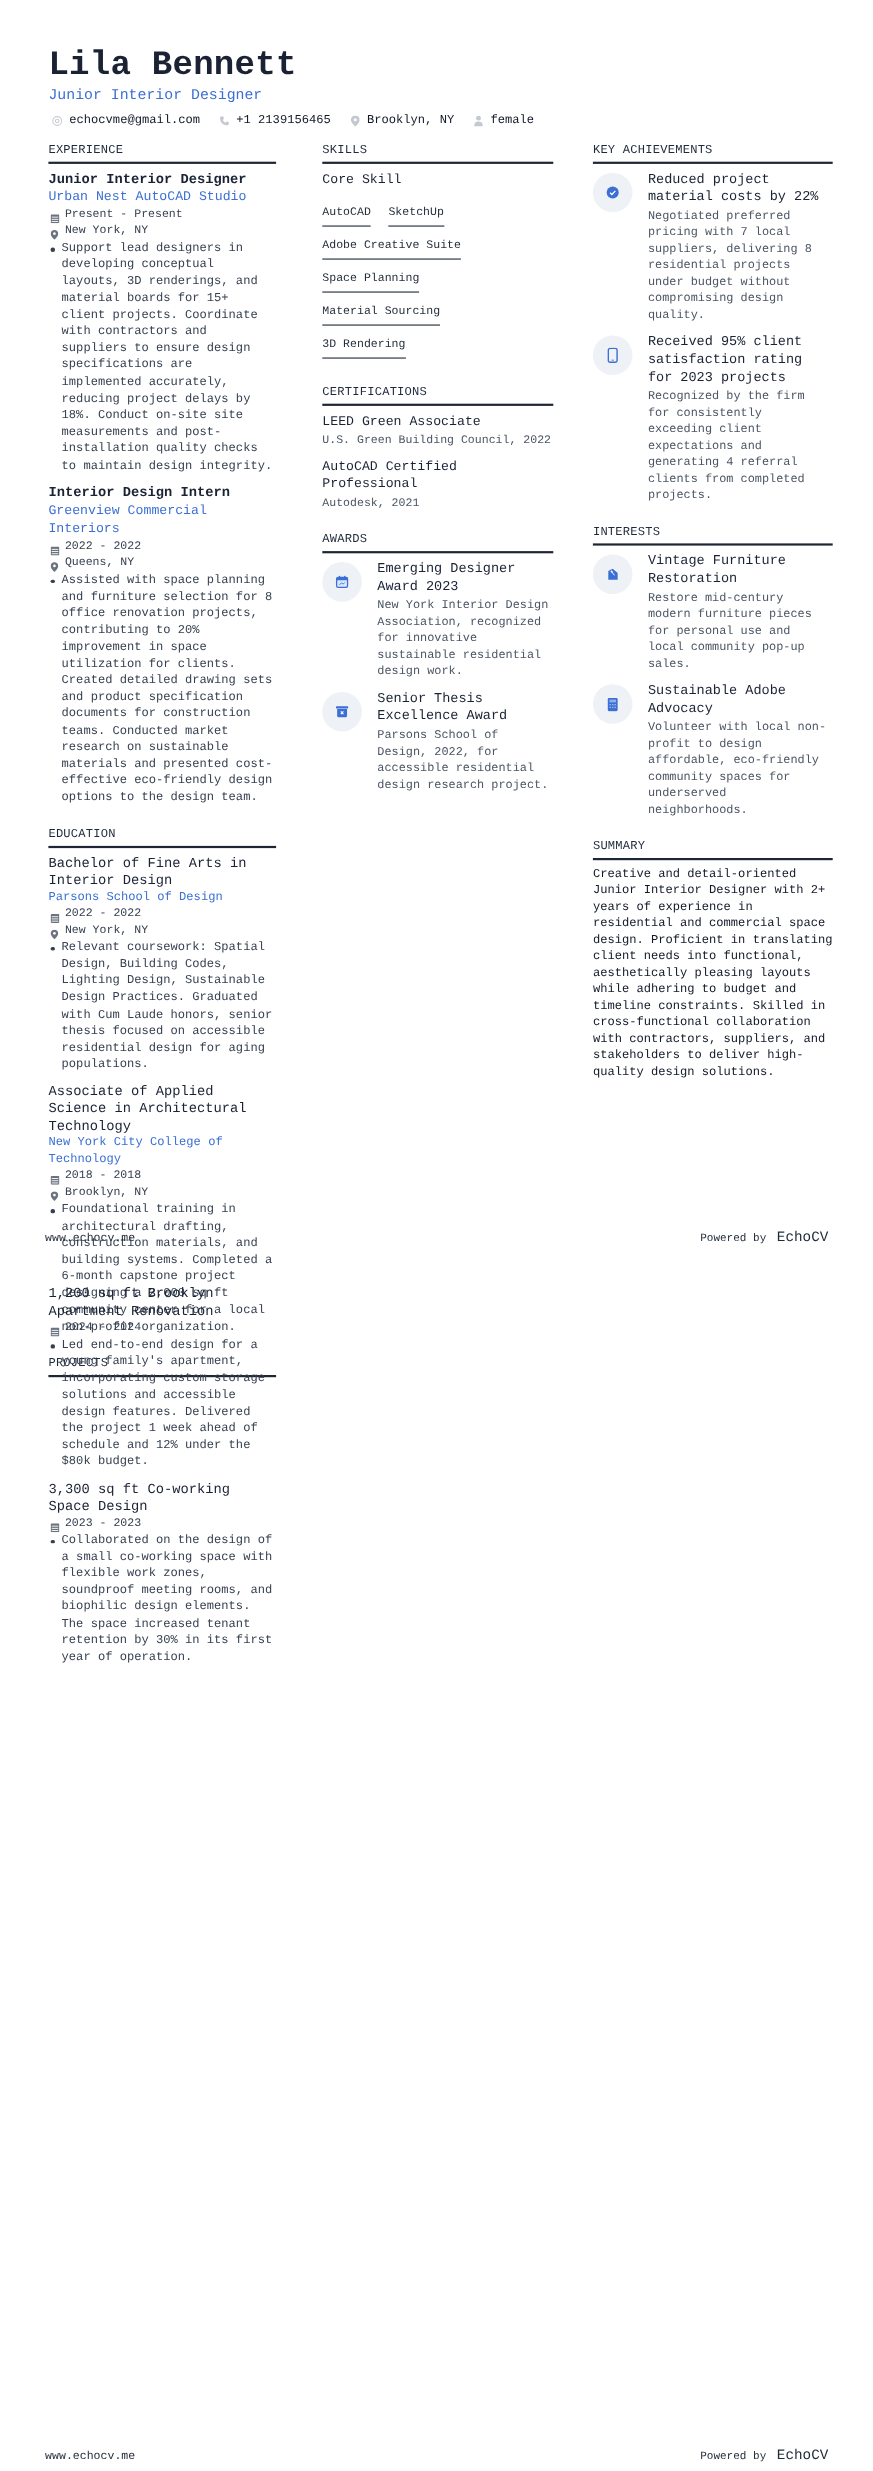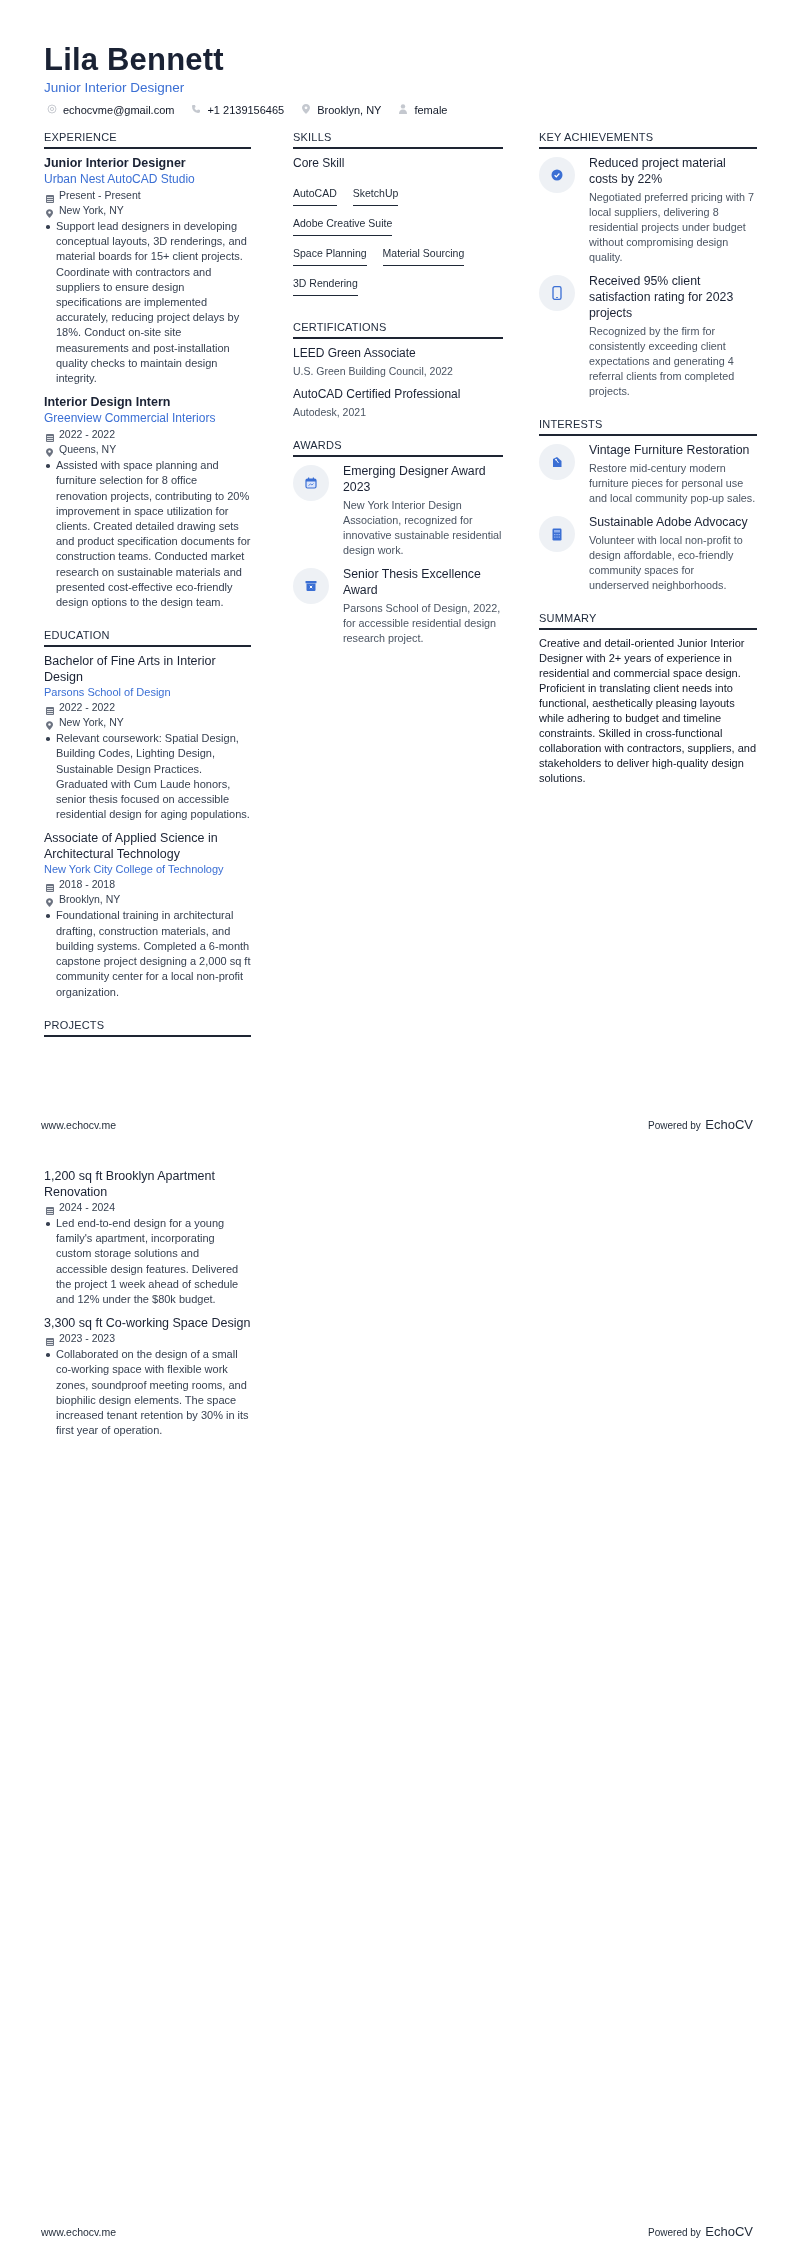--- a/index.html
+++ b/index.html
@@ -4,29 +4,29 @@
   <style>
     * { box-sizing: border-box; margin: 0; padding: 0; }
     html, body { width: 794px; background: #ffffff; }
     body {
       font-family: "Liberation Sans", "DejaVu Sans", sans-serif;
       color: #1e293b;
       position: relative;
       height: 2246px;
       overflow: hidden;
     }
-    .page { position: absolute; left: 0; width: 794px; }
+    .page { position: absolute; left: 0; width: 794px; font-family: Liberation Mono, monospace; }
     .page1 { top: 0; height: 1123px; }
     .page2 { top: 1123px; height: 1123px; }
 
     .header { position: absolute; left: 44px; top: 42px; }
     .name { font-size: 31px; font-weight: bold; color: #1a2234; letter-spacing: 0.2px; line-height: 36px; }
     .role { font-size: 13.5px; color: #3b6fd4; margin-top: 1px; line-height: 18px; }
     .contacts { display: flex; align-items: center; margin-top: 7px; font-size: 11px; color: #111827; }
-    .contact { display: flex; margin-right: 14px; }
+    .contact { display: flex; align-items: center; margin-right: 14px; }
     .contact .ic { width: 10px; height: 10px; margin-right: 6px; margin-left: 3px; display: inline-flex; align-items: center; justify-content: center; color: #c4c8cf; }
 
     .col { position: absolute; top: 130px; }
     .col-left { left: 44px; width: 207px; }
     .col-mid { left: 293px; width: 210px; }
     .col-right { left: 539px; width: 218px; }
 
     .sec-title { font-size: 11px; color: #1e293b; letter-spacing: 0.2px; line-height: 14px; padding-bottom: 3px; border-bottom: 2.5px solid #1e2533; margin-bottom: 6px; }
     .section { margin-bottom: 18px; }
 

